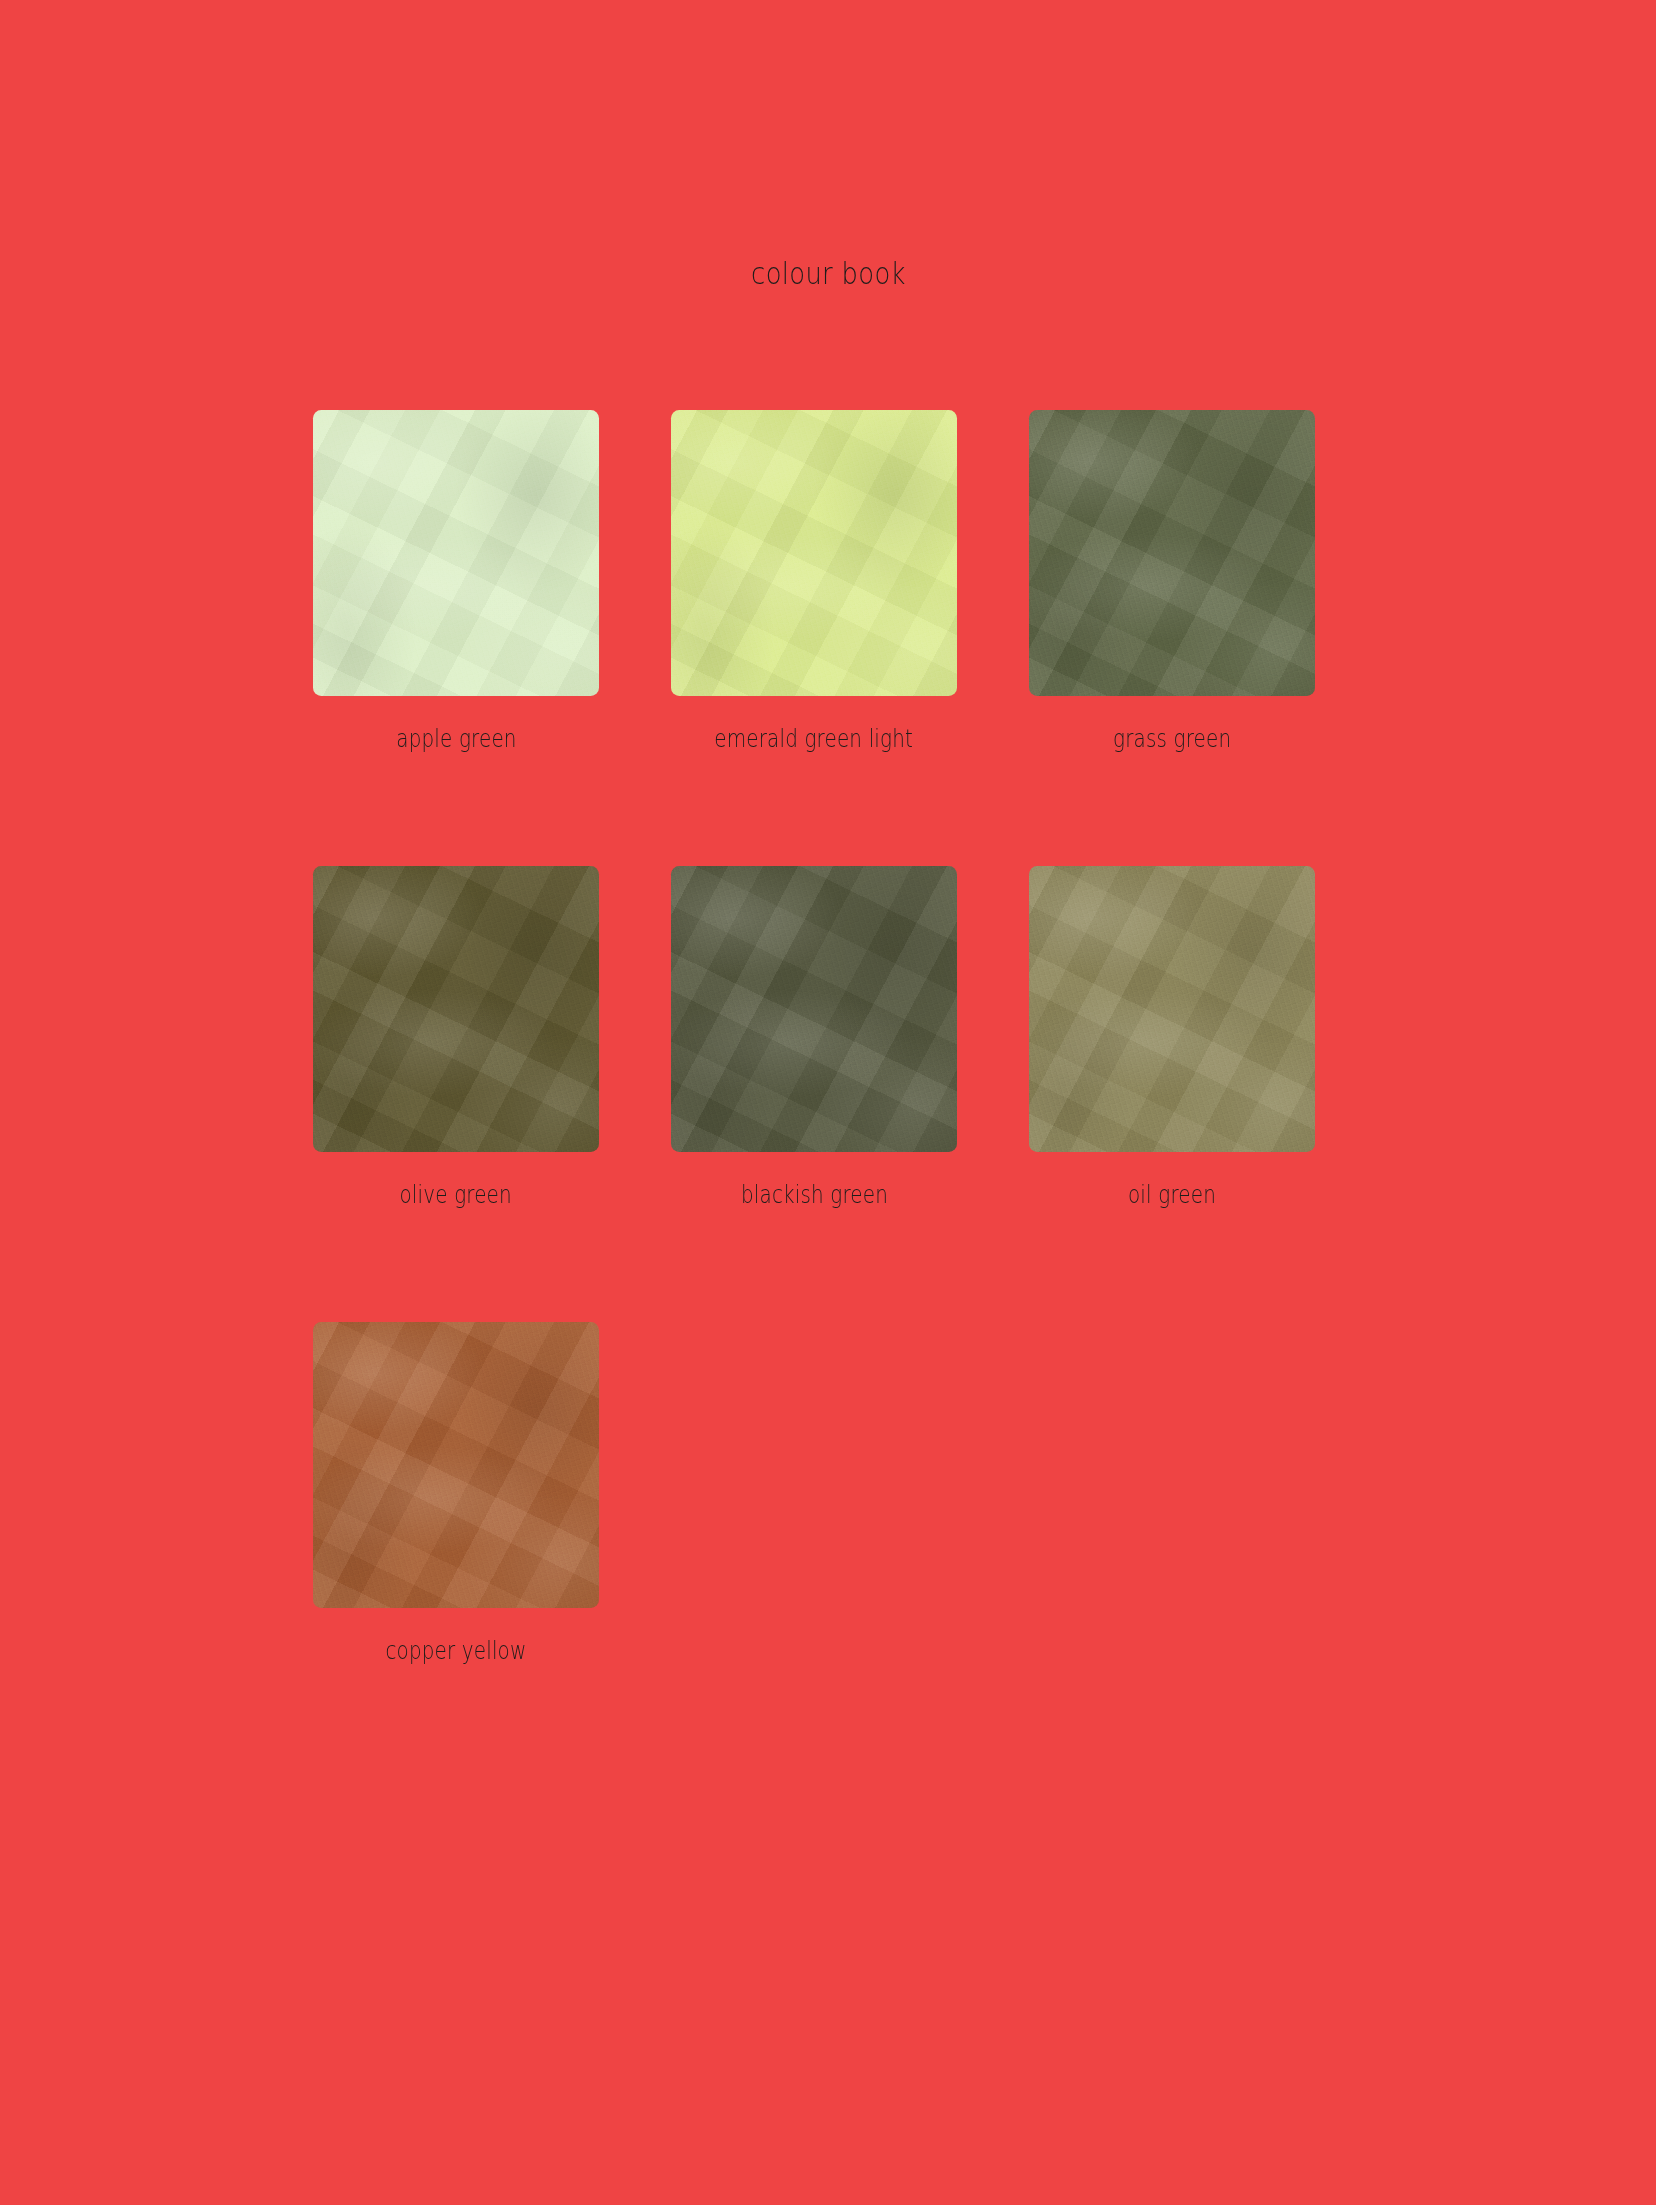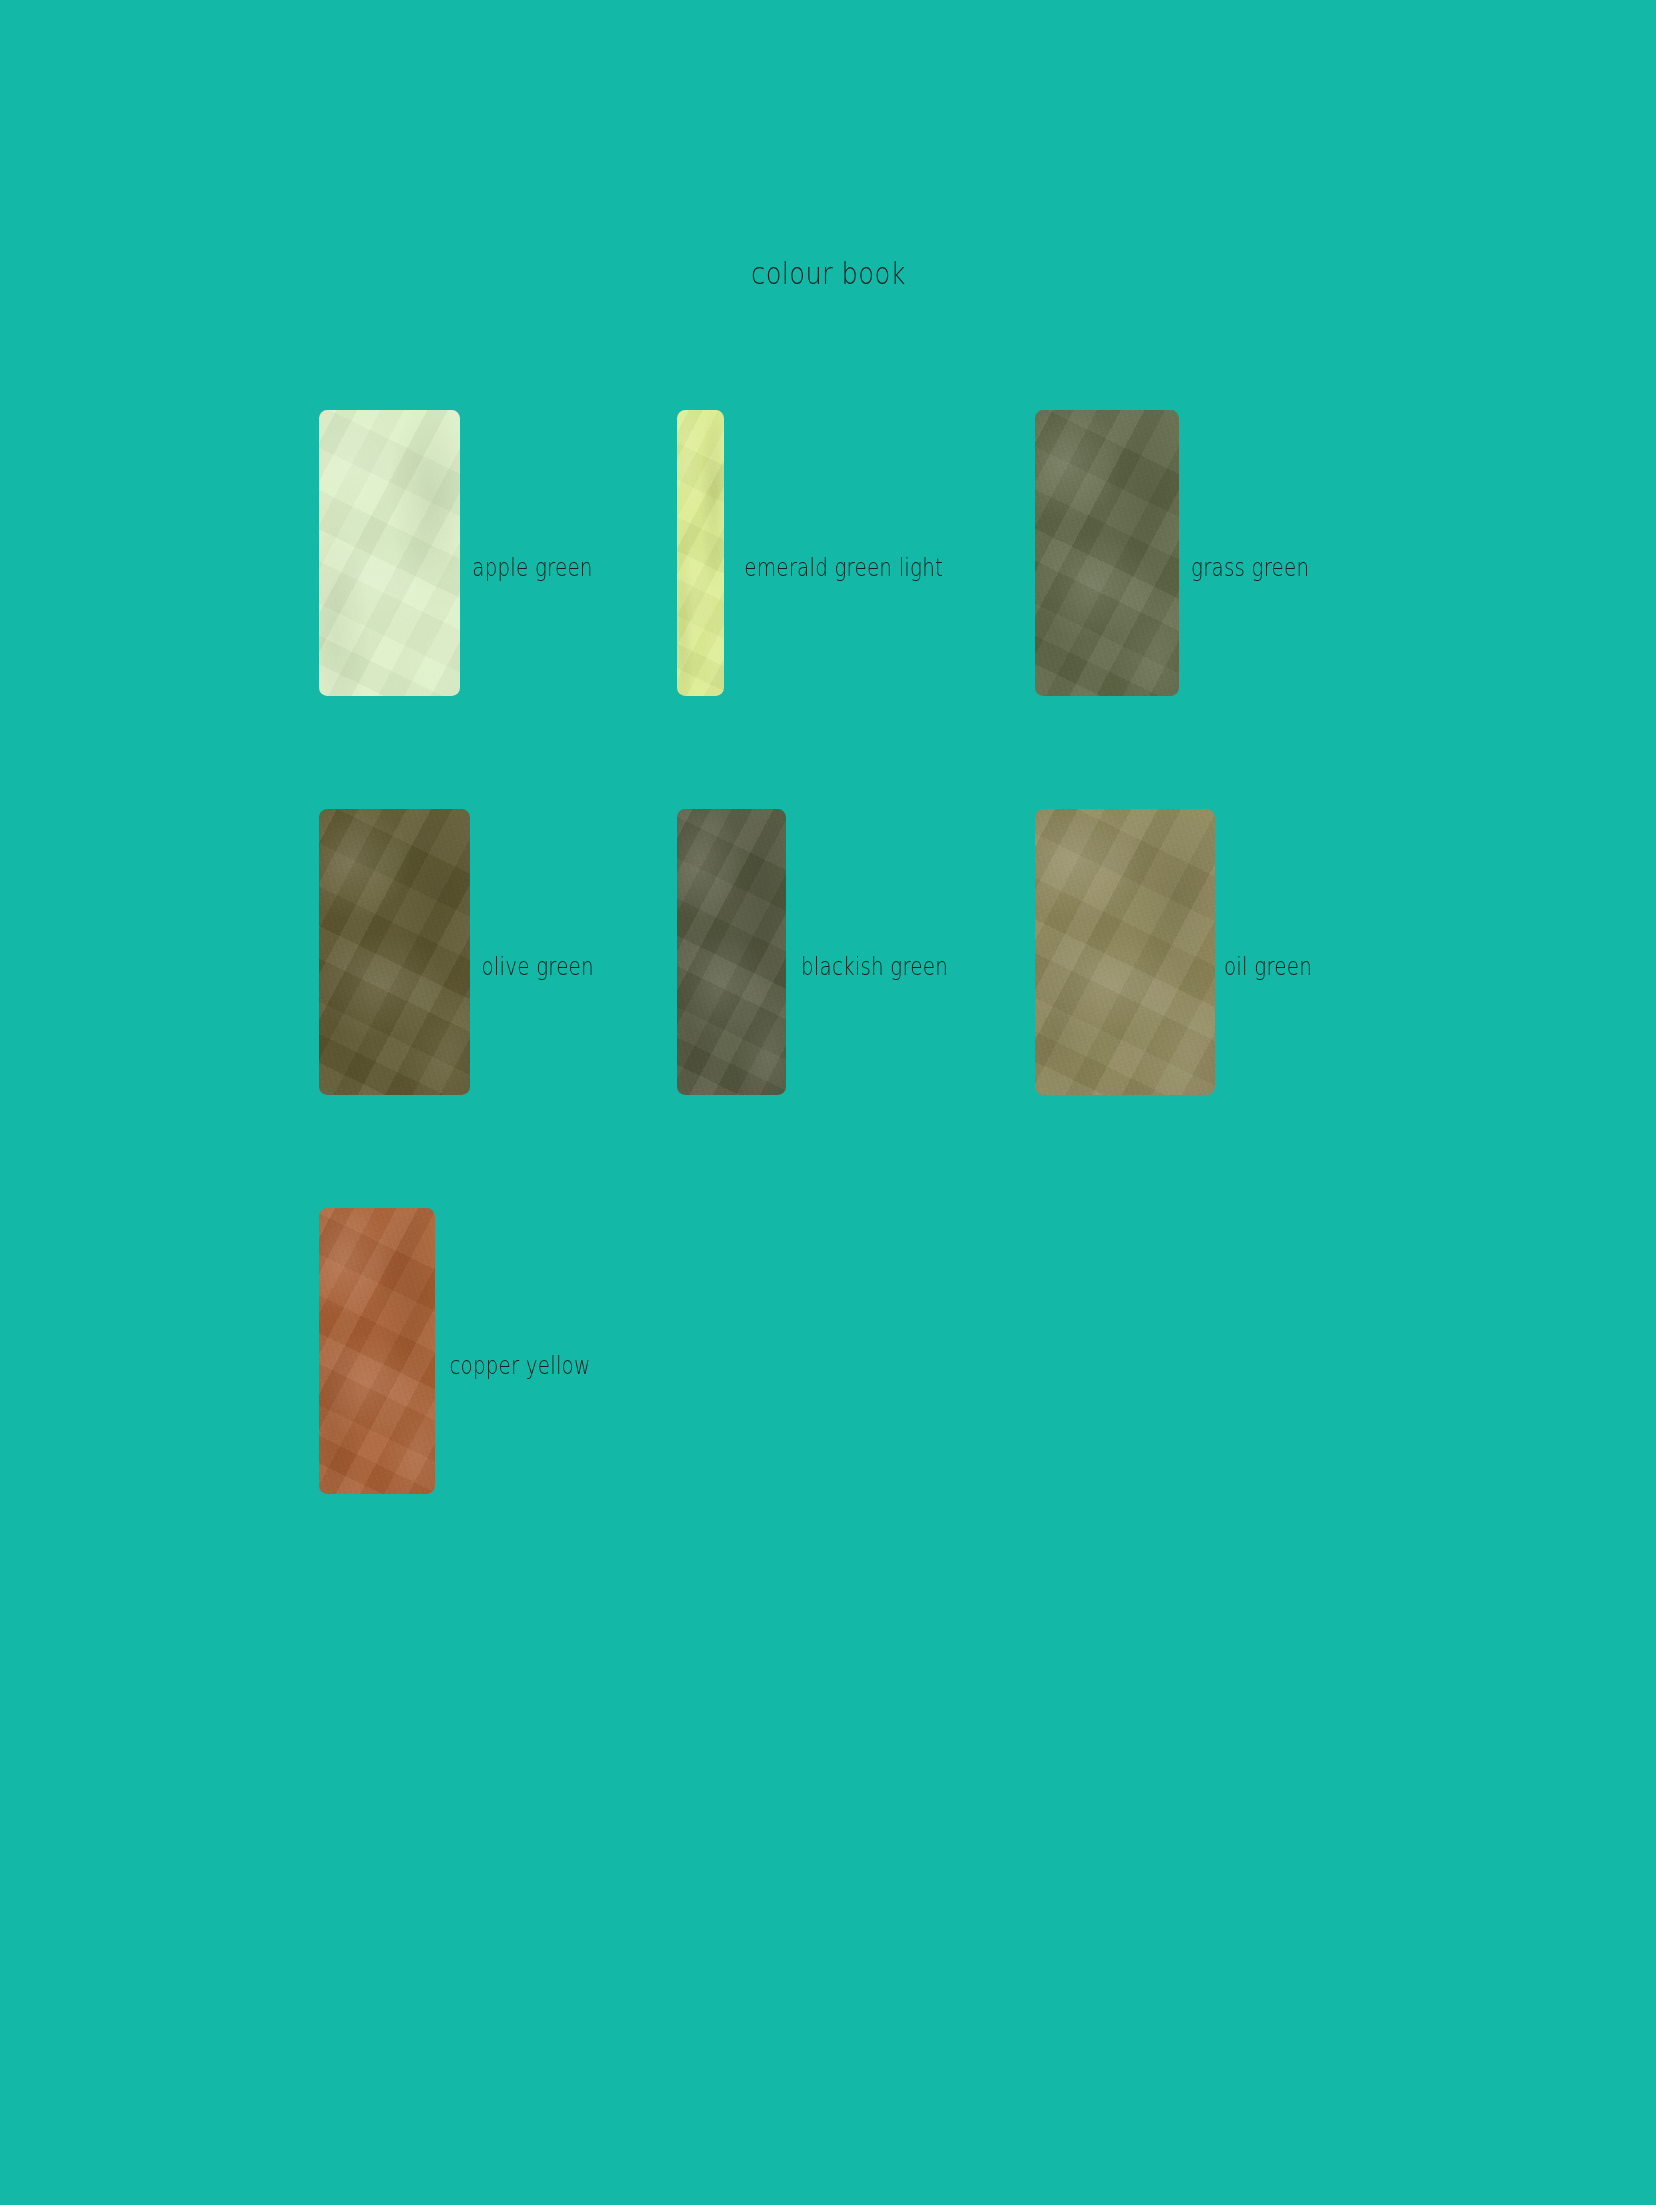--- a/index.html
+++ b/index.html
@@ -13,21 +13,21 @@
     height: 2205px;
     font-family: "DejaVu Sans", sans-serif;
     -webkit-font-smoothing: antialiased;
     overflow: hidden;
   }
 
   .page {
     position: relative;
     width: 1657px;
     height: 2205px;
-    background: #14b8a6;
+    background: #ef4444;
   }
 
   
   .page-title {
     position: absolute;
     top: 256px;
     left: 0;
     width: 1657px;
     text-align: center;
     font-family: "DejaVu Sans", sans-serif;
@@ -48,23 +48,22 @@
     display: grid;
     grid-template-columns: repeat(3, 286px);
     grid-template-rows: repeat(3, auto);
     column-gap: 72px;
     row-gap: 113px;
   }
 
   .swatch-cell {
     width: 286px;
     display: flex;
-    flex-direction: row;
+    flex-direction: column;
     align-items: center;
-    margin-left: 6px;
   }
 
   .swatch-chip {
     position: relative;
     width: 286px;
     height: 286px;
     border-radius: 8.3px;
     overflow: hidden;
     background-color: #cccccc;
   }

